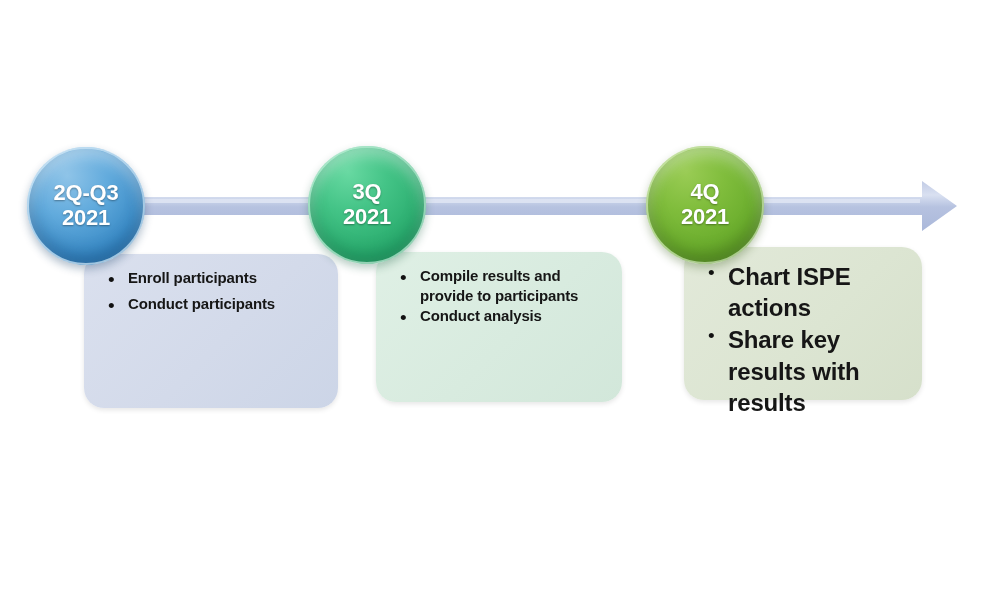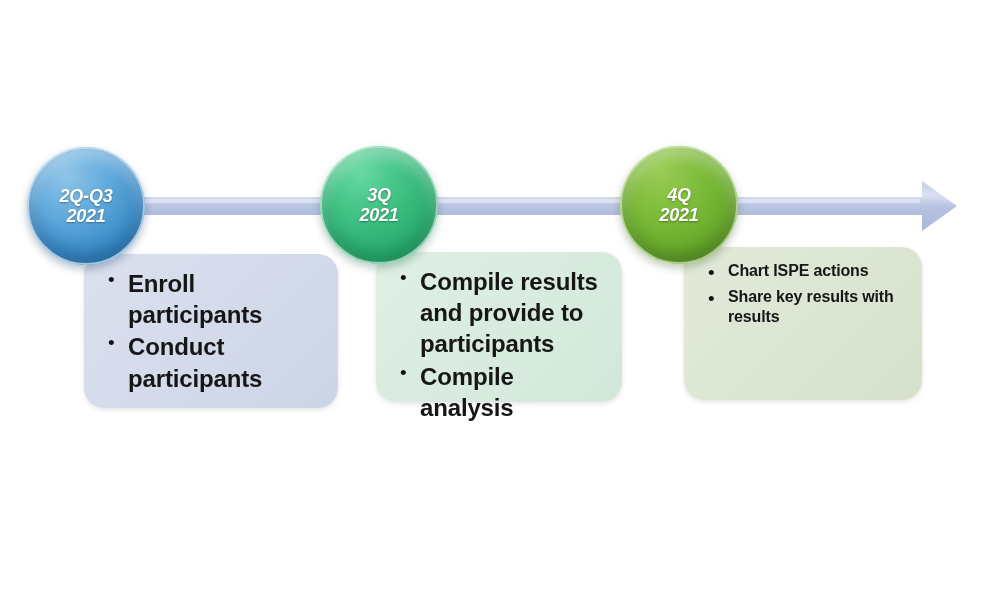--- a/index.html
+++ b/index.html
@@ -49,62 +49,61 @@
     position: absolute;
     left: 0; top: 0; right: 0; bottom: 0;
     border-radius: 50%;
     pointer-events: none;
   }
   .milestone .label {
     position: relative;
     z-index: 3;
     color: #ffffff;
     font-weight: bold;
-    font-size: 18px;
+    font-size: 22px;
     line-height: 1.12;
     text-align: left;
     letter-spacing: -0.2px;
     text-shadow: 0 1px 2px rgba(0,0,0,0.35);
     white-space: nowrap;
-    font-style: italic;
   }
 
   
   #milestone-1 {
     left: 27px;
     top: 147px;
     background:
       radial-gradient(circle at 34% 24%, #8fc4e8 0%, #62abdd 34%, #3f8fc9 64%, #2573ad 88%, #1f6aa2 100%);
     box-shadow: 0 4px 9px rgba(20,60,100,0.32);
   }
   #milestone-1 .ring {
     border: 2px solid rgba(255,255,255,0.55);
     box-shadow:
       inset 0 -8px 16px rgba(10,60,110,0.38),
       inset 0 8px 14px rgba(255,255,255,0.42);
   }
 
   
   #milestone-2 {
-    left: 320px;
+    left: 308px;
     top: 146px;
     background:
       radial-gradient(circle at 34% 22%, #68d9a2 0%, #44c487 32%, #2fb173 62%, #1f9b62 88%, #1a8d58 100%);
     box-shadow: 0 4px 9px rgba(20,90,60,0.30);
   }
   #milestone-2 .ring {
     border: 2px solid rgba(255,255,255,0.50);
     box-shadow:
       inset 0 -8px 16px rgba(10,90,55,0.34),
       inset 0 8px 14px rgba(255,255,255,0.40);
   }
 
   
   #milestone-3 {
-    left: 620px;
+    left: 646px;
     top: 146px;
     background:
       radial-gradient(circle at 34% 22%, #9acc55 0%, #80bd3c 32%, #6cae2e 62%, #558f22 88%, #4c851e 100%);
     box-shadow: 0 4px 9px rgba(50,85,20,0.30);
   }
   #milestone-3 .ring {
     border: 2px solid rgba(255,255,255,0.48);
     box-shadow:
       inset 0 -8px 16px rgba(45,80,15,0.36),
       inset 0 8px 14px rgba(255,255,255,0.38);
@@ -158,26 +157,26 @@
     line-height: 1.30;
     color: #111111;
     text-align: left;
     padding-left: 10px;
     box-sizing: border-box;
   }
   .bullet-text {
     flex: 1 1 auto;
     color: #161616;
     font-weight: bold;
-    font-size: 24px;
+    font-size: 15px;
     line-height: 1.30;
     letter-spacing: -0.15px;
     padding-left: 10px;
   }
-  #card-3 .bullet-text { font-size: 16px; }
+  #card-3 .bullet-text { font-size: 24px; }
 </style>
 </head>
 <body>
 
 <div id="timeline-diagram">
 
   <svg class="arrow-layer" viewBox="0 0 1000 600" width="1000" height="600" aria-hidden="true">
     <defs>
       <linearGradient id="arrowGrad" x1="0" y1="0" x2="0" y2="1">
         <stop offset="0%" stop-color="#c2cce5"></stop>
@@ -212,21 +211,21 @@
   </div>
 
   <div class="card" id="card-2">
     <ul class="bullet-list">
       <li class="bullet-item">
         <span class="bullet-dot">•</span>
         <span class="bullet-text">Compile results and provide to participants</span>
       </li>
       <li class="bullet-item">
         <span class="bullet-dot">•</span>
-        <span class="bullet-text">Compile analysis</span>
+        <span class="bullet-text">Conduct analysis</span>
       </li>
     </ul>
   </div>
 
   <div class="milestone" id="milestone-2">
     <span class="ring"></span>
     <span class="label">3Q</span>
     <span class="label">2021</span>
   </div>
 

